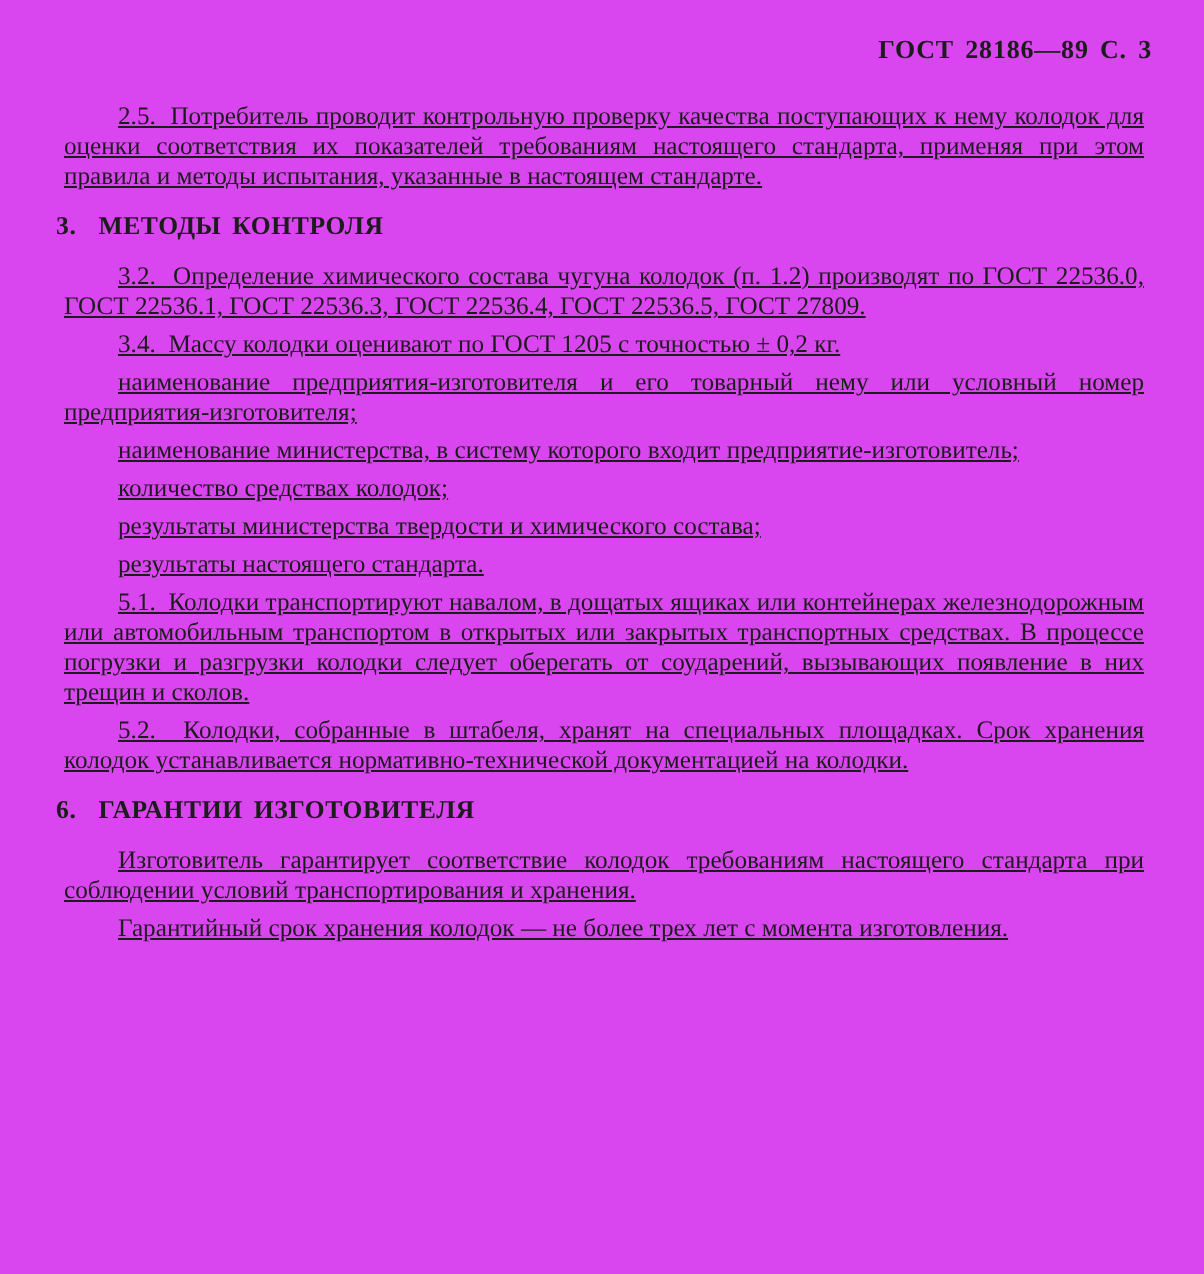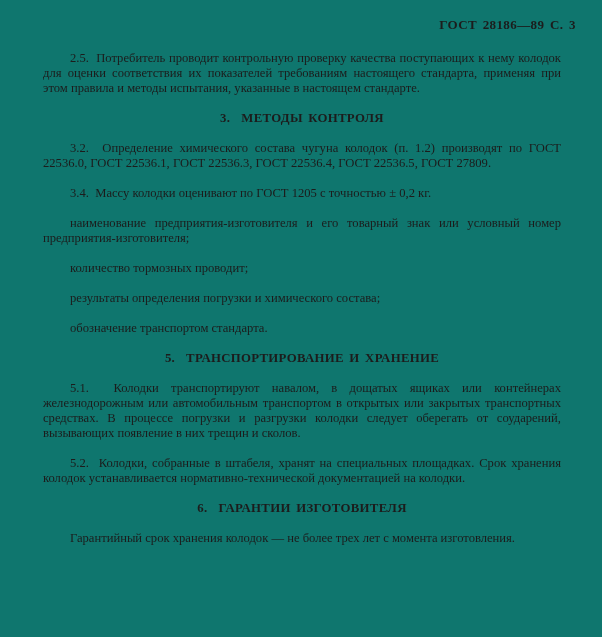--- a/index.html
+++ b/index.html
@@ -14,62 +14,63 @@
     font-family: "Liberation Serif", "DejaVu Serif", serif;
     font-size: 12.6px;
     line-height: 15px;
     color: #1c1c1c;
   }
   .page {
     box-sizing: border-box;
     width: 602px;
     height: 637px;
     padding: 17px 26px 0 28px;
-    background: #0f766e;
+    background: #d946ef;
   }
   .doc-header {
     text-align: right;
     font-weight: 700;
     font-size: 13px;
     letter-spacing: 0.4px;
     margin: 0 0 19px 0;
     word-spacing: 2px;
   }
   .para {
-    margin: 15px;
+    margin: 4px;
     text-align: justify;
     text-indent: 27px;
+    text-decoration: underline;
   }
   .section-heading {
     margin: 10px 0 10px 0;
-    text-align: center;
     font-weight: 700;
     font-size: 12.8px;
     letter-spacing: 0.3px;
     word-spacing: 2px;
   }
 </style>
 </head>
 <body>
 
 <div class="page">
 
   <div class="doc-header">ГОСТ 28186—89 С. 3</div>
 
   <p class="para">2.5.&nbsp; Потребитель проводит контрольную проверку качества поступающих к нему колодок для оценки соответствия их показателей требованиям настоящего стандарта, применяя при этом правила и методы испытания, указанные в настоящем стандарте.</p>
 
   <h2 class="section-heading">3.&nbsp; МЕТОДЫ КОНТРОЛЯ</h2>
   <p class="para">3.2.&nbsp; Определение химического состава чугуна колодок (п. 1.2) производят по ГОСТ 22536.0, ГОСТ 22536.1, ГОСТ 22536.3, ГОСТ 22536.4, ГОСТ 22536.5, ГОСТ 27809.</p>
   <p class="para">3.4.&nbsp; Массу колодки оценивают по ГОСТ 1205 с точностью ± 0,2 кг.</p>
 
-  <p class="para">наименование предприятия-изготовителя и его товарный знак или условный номер предприятия-изготовителя;</p>
-  <p class="para">количество тормозных проводит;</p>
-  <p class="para">результаты определения погрузки и химического состава;</p>
-  <p class="para">обозначение транспортом стандарта.</p>
+  <p class="para">наименование предприятия-изготовителя и его товарный нему или условный номер предприятия-изготовителя;</p>
+  <p class="para">наименование министерства, в систему которого входит предприятие-изготовитель;</p>
+  <p class="para">количество средствах колодок;</p>
+  <p class="para">результаты министерства твердости и химического состава;</p>
+  <p class="para">результаты настоящего стандарта.</p>
 
-  <h2 class="section-heading">5.&nbsp; ТРАНСПОРТИРОВАНИЕ И ХРАНЕНИЕ</h2>
   <p class="para">5.1.&nbsp; Колодки транспортируют навалом, в дощатых ящиках или контейнерах железнодорожным или автомобильным транспортом в открытых или закрытых транспортных средствах. В процессе погрузки и разгрузки колодки следует оберегать от соударений, вызывающих появление в них трещин и сколов.</p>
   <p class="para">5.2.&nbsp; Колодки, собранные в штабеля, хранят на специальных площадках. Срок хранения колодок устанавливается нормативно-технической документацией на колодки.</p>
 
   <h2 class="section-heading">6.&nbsp; ГАРАНТИИ ИЗГОТОВИТЕЛЯ</h2>
+  <p class="para">Изготовитель гарантирует соответствие колодок требованиям настоящего стандарта при соблюдении условий транспортирования и хранения.</p>
   <p class="para">Гарантийный срок хранения колодок — не более трех лет с момента изготовления.</p>
 
 </div>
 
 </body></html>

